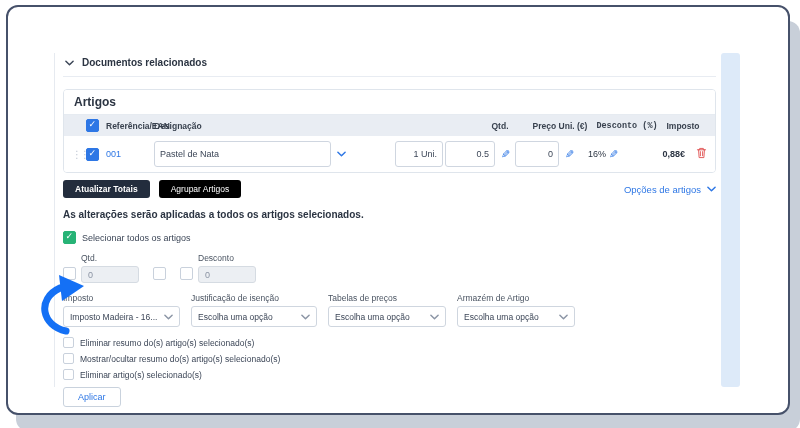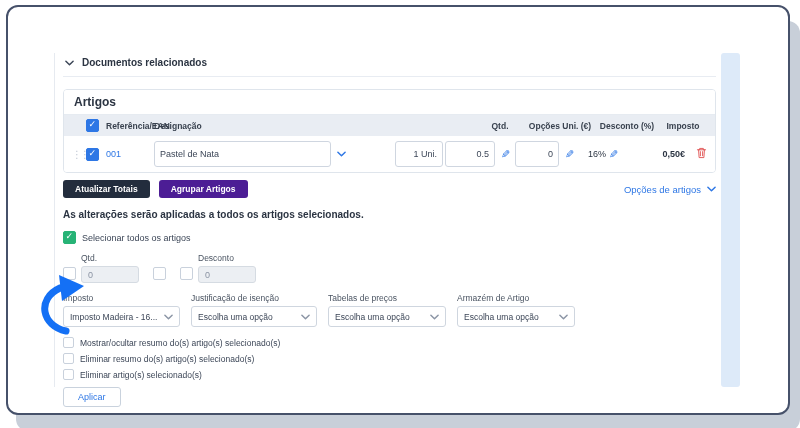--- a/index.html
+++ b/index.html
@@ -30,42 +30,42 @@
   .col-chev{width:20px;text-align:center;color:#2e77e5;}
   .col-qty{width:50px;margin-left:44px;}
   .col-price{width:52px;}
   .col-pencil{width:18px;text-align:center;}
   .col-disc{width:46px;}
   .col-taxg{width:48px;display:flex;align-items:center;justify-content:center;gap:3px;}
   .col-total{width:58px;text-align:right;font-weight:bold;color:#2b3442;}
   .col-trash{width:22px;text-align:right;}
   .h-qty{width:50px;text-align:center;}
   .h-price{width:70px;text-align:center;}
-  .h-disc{width:64px;text-align:center;}
+  .h-disc{width:64px;text-align:center;font-family:Liberation Mono, monospace;}
   .h-tax{width:48px;text-align:center;}
   .h-total{width:80px;text-align:right;line-height:1.25;}
   .drag{color:#c2c9d4;font-size:10px;letter-spacing:-2px;cursor:grab;}
   .ref-link{color:#2e77e5;cursor:pointer;}
   .cb{display:inline-block;width:11px;height:11px;border:1px solid #c9d1dc;border-radius:2px;background:#fff;
       vertical-align:middle;position:relative;cursor:pointer;}
   .cb.checked-blue{background:#2e77e5;border-color:#2e77e5;}
   .cb.checked-green{background:#27b376;border-color:#27b376;}
   .cb.checked-blue::after,.cb.checked-green::after{content:"✓";position:absolute;left:1.5px;top:-1px;color:#fff;font-size:9px;}
   .txt-input{border:1px solid #cfd6e0;border-radius:3px;height:16px;font-size:9px;color:#3c4657;
              font-family:inherit;padding:12px 5px;background:#fff;box-sizing:border-box;}
   .num{text-align:right;}
   .pencil{color:#2e77e5;font-size:11px;line-height:1;cursor:pointer;display:inline-block;transform:scaleX(-1);}
   .trash svg{width:11px;height:12px;}
 
   
   .actions{display:flex;align-items:center;margin-top:7px;font-size:8.5px;}
   .btn-dark{background:#232d3d;color:#fff;border:none;border-radius:3px;padding:4px 12px;font-size:8.5px;
             font-weight:bold;font-family:inherit;cursor:pointer;}
-  .btn-muted{background:#4c1d95;color:#fff;border:none;border-radius:3px;padding:4px 12px;font-size:8.5px;
-             font-weight:bold;font-family:inherit;margin-left:9px;cursor:pointer;}
+  .btn-muted{background:#000000;color:#fff;border:none;border-radius:3px;padding:4px 12px;font-size:8.5px;
+             font-weight:normal;font-family:inherit;margin-left:9px;cursor:pointer;}
   .options-link{margin-left:auto;color:#2e77e5;font-size:9.5px;display:flex;align-items:center;gap:6px;cursor:pointer;}
 
   
   .info{margin-top:11px;font-size:10px;font-weight:bold;color:#2b3442;}
   .select-all{margin-top:11px;display:flex;align-items:center;gap:6px;font-size:9px;color:#3c4657;}
   .fields{display:flex;gap:14px;margin-top:9px;}
   .fgroup{display:flex;align-items:flex-end;gap:5px;}
   .fcol{display:flex;flex-direction:column;gap:3px;}
   .flabel{font-size:8.5px;color:#4a5462;}
   .finput{width:58px;height:17px;border:1px solid #d5dbe2;border-radius:3px;background:#eceff3;color:#8a93a3;
@@ -114,21 +114,21 @@
       <div class="panel">
         <div class="panel-title">Artigos</div>
 
         <div class="thead">
           <span class="col-handle"></span>
           <span class="col-cb"><span class="cb checked-blue"></span></span>
           <span class="col-ref">Referência/EAN</span>
           <span class="col-desig">Designação</span>
           <span class="col-chev"></span>
           <span class="h-qty">Qtd.</span>
-          <span class="h-price">Opções Uni. (€)</span>
+          <span class="h-price">Preço Uni. (€)</span>
           <span class="h-disc">Desconto (%)</span>
           <span class="h-tax">Imposto</span>
         </div>
 
         <div class="trow">
           <span class="col-handle"><span class="drag">⋮⋮</span></span>
           <span class="col-cb"><span class="cb checked-blue"></span></span>
           <span class="col-ref"><span class="ref-link">001</span></span>
           <span class="col-desig"><input class="txt-input" style="width: 100%;" value="Pastel de Nata"></span>
           <span class="col-chev">
@@ -138,21 +138,21 @@
           </span>
           <span class="col-qty"><input class="txt-input num" style="width: 48px;" value="1 Uni."></span>
           <span class="col-price"><input class="txt-input num" style="width: 50px;" value="0.5"></span>
           <span class="col-pencil"><span class="pencil">✎</span></span>
           <span class="col-disc"><input class="txt-input num" style="width: 44px;" value="0"></span>
           <span class="col-pencil"><span class="pencil">✎</span></span>
           <span class="col-taxg">
             <span>16%</span>
             <span class="pencil">✎</span>
           </span>
-          <span class="col-total">0,50€</span>
+          <span class="col-total">0,88€</span>
           <span class="col-trash">
             <span class="trash">
               <svg viewBox="0 0 12 13">
                   <path d="M1.5 3h9M4 3V1.5h4V3M2.8 3l.6 8.5h5.2L9.2 3M4.8 5v4.5M7.2 5v4.5" stroke="#e05252" fill="none" stroke-width="1" stroke-linecap="round"></path>
                 </svg>
             </span>
           </span>
         </div>
       </div>
 
@@ -241,25 +241,25 @@
                   <path d="M1 1l4 4 4-4" stroke="currentColor" fill="none" stroke-width="1.6" stroke-linecap="round" stroke-linejoin="round"></path>
                 </svg>
             </span>
           </div>
         </div>
       </div>
 
       <div class="cb-list">
         <div class="cb-row">
           <span class="cb cb-sm"></span>
-          <span>Mostrar/ocultar resumo do(s) artigo(s) selecionado(s)</span>
+          <span>Eliminar resumo do(s) artigo(s) selecionado(s)</span>
         </div>
         <div class="cb-row">
           <span class="cb cb-sm"></span>
-          <span>Eliminar resumo do(s) artigo(s) selecionado(s)</span>
+          <span>Mostrar/ocultar resumo do(s) artigo(s) selecionado(s)</span>
         </div>
         <div class="cb-row">
           <span class="cb cb-sm"></span>
           <span>Eliminar artigo(s) selecionado(s)</span>
         </div>
       </div>
 
       <button class="btn-apply">Aplicar</button>
 
       

